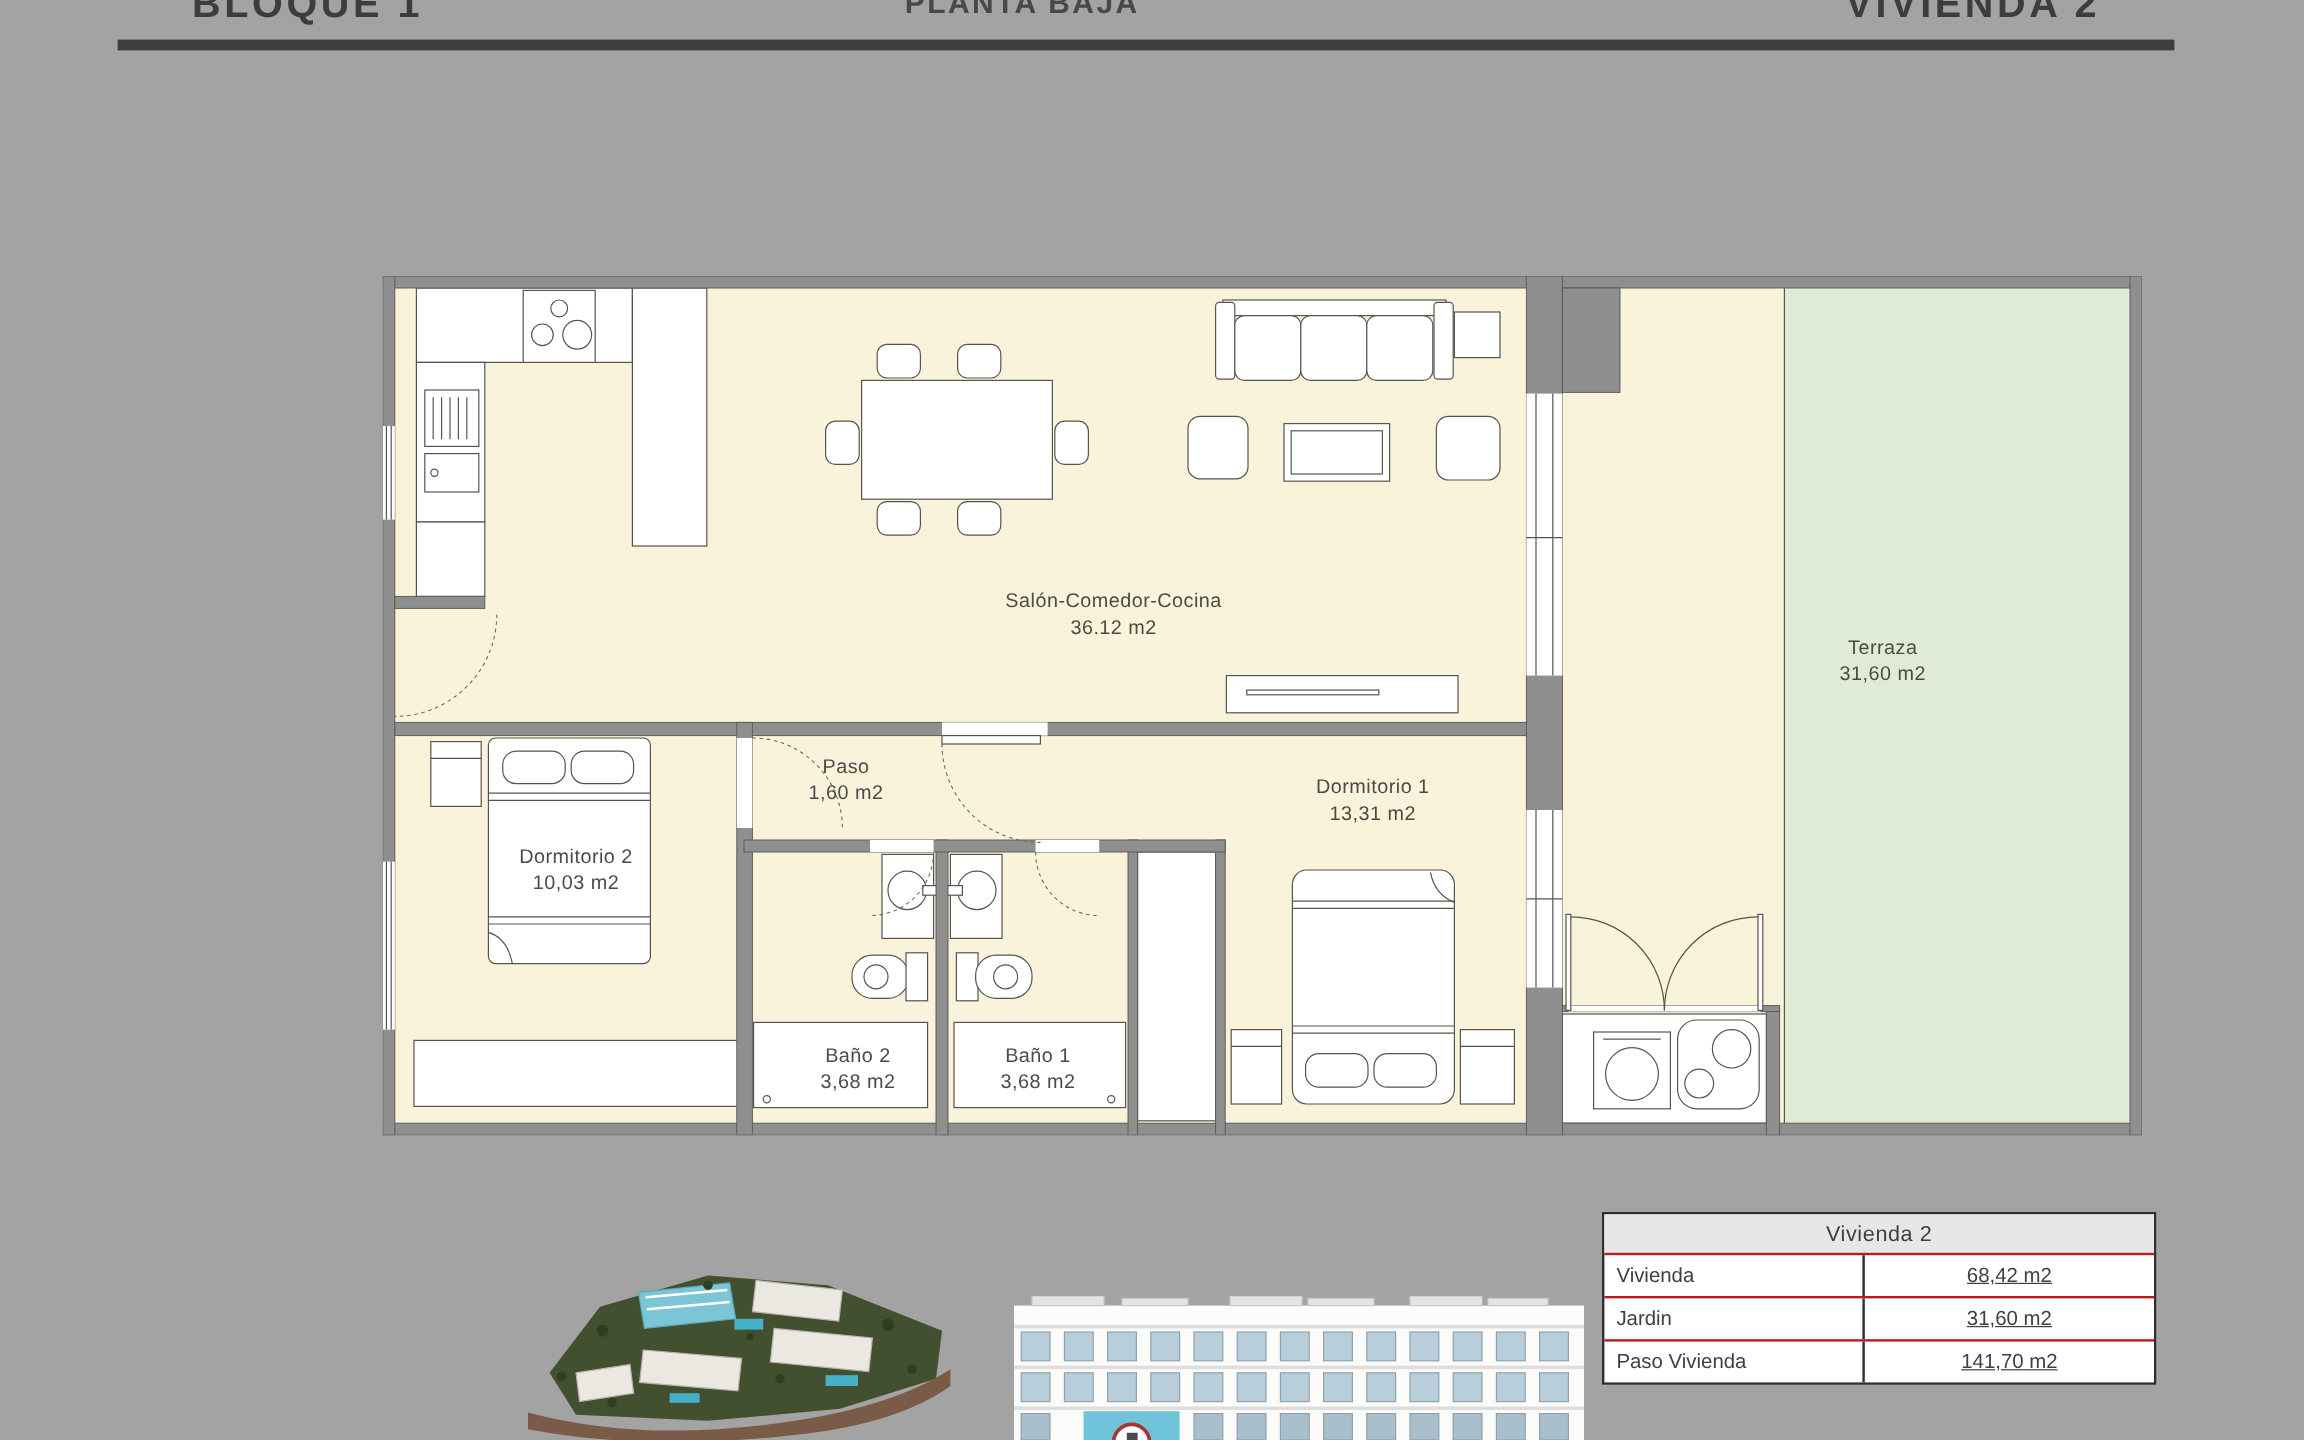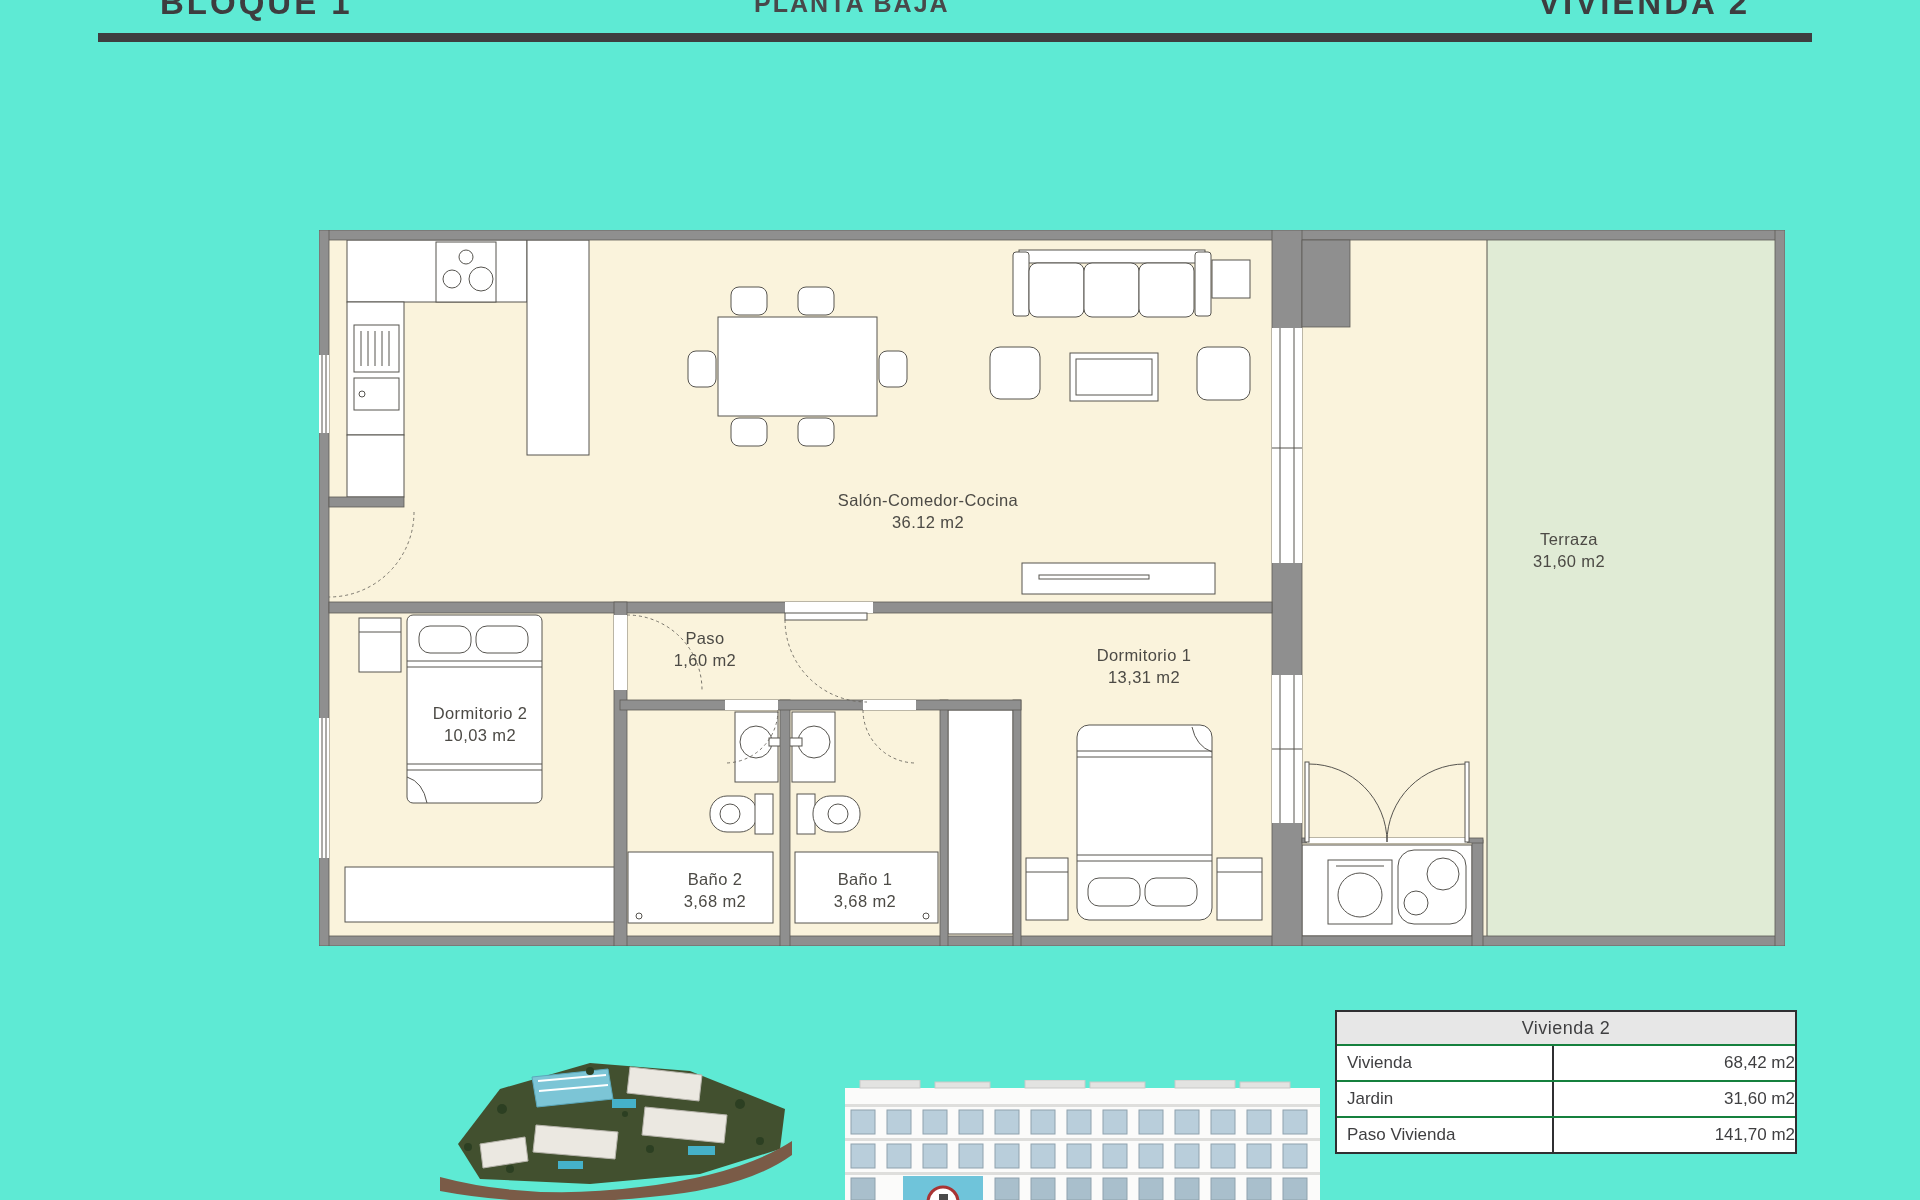--- a/index.html
+++ b/index.html
@@ -1,16 +1,16 @@
 <!DOCTYPE html>
 <html><head>
 <meta charset="utf-8">
 <style>
   html,body{margin:0;padding:0;background:#ffffff;}
-  #page{position:relative;width:1920px;height:1200px;background:#5eead4;overflow:hidden;
+  #page{position:relative;width:1920px;height:1200px;background:#a3a3a3;overflow:hidden;
         font-family:"Liberation Sans",sans-serif;color:#3f3f41;}
 
   
   .hdr{position:absolute;white-space:nowrap;color:#3d3d3f;}
   .hdr-left{left:160px;top:-16px;font-size:33px;font-weight:bold;letter-spacing:3px;}
   .hdr-center{left:754px;top:-11px;font-size:25px;font-weight:bold;letter-spacing:2px;color:#48484a;}
   .hdr-right{left:1538px;top:-16px;font-size:33px;font-weight:bold;letter-spacing:3px;}
   .hdr-rule{position:absolute;left:98px;top:33px;width:1714px;height:9px;background:#3e3e40;}
 
   
@@ -23,23 +23,23 @@
   #plan .win{fill:#ffffff;stroke:none;}
   #plan .dash{fill:none;stroke:#6a675f;stroke-width:0.9;stroke-dasharray:3 3;}
   #plan text{font-family:"Liberation Sans",sans-serif;font-size:16.5px;fill:#4c4a45;
              text-anchor:middle;letter-spacing:0.4px;}
 
   
   .vtable{position:absolute;left:1335px;top:1010px;width:458px;border:2px solid #2f2f31;
           background:#fff;font-size:17px;color:#3f3f41;}
   .vt-header{height:32px;line-height:32px;text-align:center;background:#e7e7e7;
              font-size:18px;letter-spacing:0.5px;}
-  .vt-row{display:flex;border-top:2px solid #15803d;height:34px;line-height:34px;}
+  .vt-row{display:flex;border-top:2px solid #b91c1c;height:34px;line-height:34px;}
   .vt-label{width:205px;padding-left:10px;border-right:2px solid #2f2f31;}
-  .vt-value{flex:1;text-align:right;}
+  .vt-value{flex:1;text-align:center;text-decoration:underline;}
 
   
   .render{position:absolute;}
   #render-aerial{left:440px;top:1049px;}
   #render-elev{left:845px;top:1080px;}
 </style>
 </head>
 <body>
 
 <div id="page">

